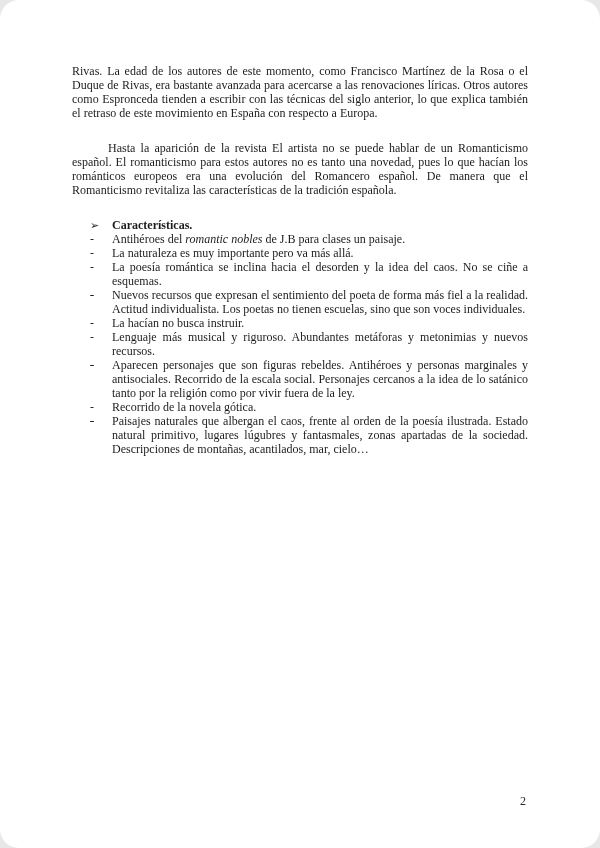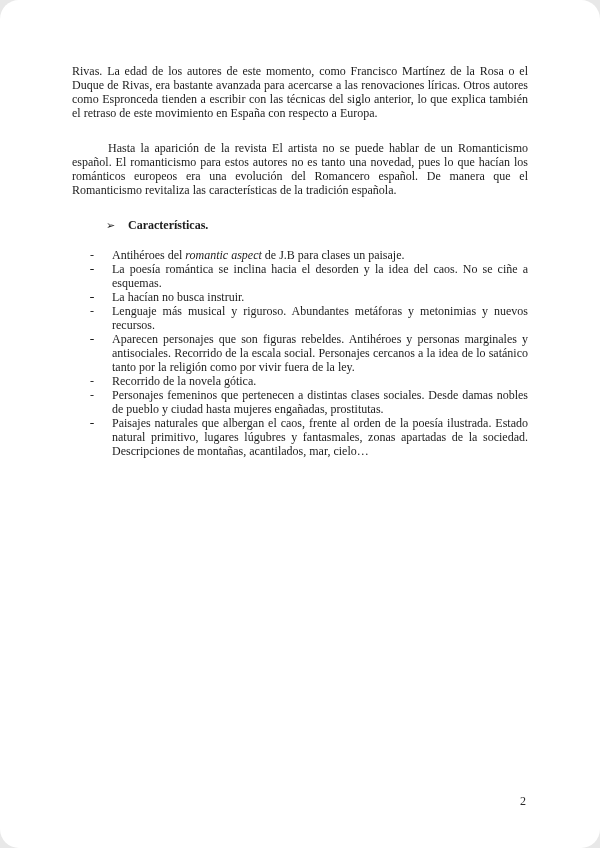--- a/index.html
+++ b/index.html
@@ -29,21 +29,21 @@
   .para.indented .first-indent {
     display: inline-block;
     width: 36px;
   }
   .underline-seg {
   }
   .italic-seg {
     font-style: italic;
   }
   .heading-row {
-    margin: 16px;
+    margin: 0;
     padding-left: 18px;
     font-weight: bold;
   }
   .heading-row .arrow {
     display: inline-block;
     width: 22px;
     font-weight: normal;
     font-size: 11px;
   }
   .bullet-list {
@@ -75,30 +75,30 @@
 
 <div class="page">
 
   <p class="para"><span>Rivas. La edad de los autores de este momento, como Francisco Martínez de la Rosa o el Duque de Rivas, era bastante avanzada para acercarse a las renovaciones líricas. Otros autores como Espronceda tienden a escribir con las técnicas del siglo anterior, lo que explica también el retraso de este movimiento en España con respecto a Europa.</span></p>
 
   <p class="para indented"><span class="first-indent"></span><span>Hasta la aparición de la revista </span><span class="underline-seg">El artista </span><span>no se puede hablar de un Romanticismo español. El romanticismo para estos autores no es tanto una novedad, pues lo que hacían los románticos europeos era una evolución del Romancero español. De manera que el Romanticismo revitaliza las características de la tradición española.</span></p>
 
   <div class="heading-row"><span class="arrow">➢</span><span>Características.</span></div>
 
   <ul class="bullet-list">
-    <li class="bullet-item"><span class="dash">-</span><span>Antihéroes del </span><span class="italic-seg">romantic aspect</span><span> de J.B para clases un paisaje.</span></li>
-    <li class="bullet-item"><span class="dash">-</span></li>
+    <li class="bullet-item"><span class="dash">-</span><span>Antihéroes del </span><span class="italic-seg">romantic nobles</span><span> de J.B para clases un paisaje.</span></li>
+    <li class="bullet-item"><span class="dash">-</span><span>La naturaleza es muy importante pero va más allá.</span></li>
     <li class="bullet-item"><span class="dash">-</span><span>La poesía romántica se inclina hacia el desorden y la idea del caos. No se ciñe a esquemas.</span></li>
     <li class="bullet-item"><span class="dash">-</span></li>
-    <li class="bullet-item"><span class="dash">-</span></li>
+    <li class="bullet-item"><span class="dash">-</span><span>Nuevos recursos que expresan el sentimiento del poeta de forma más fiel a la realidad. Actitud individualista. Los poetas no tienen escuelas, sino que son voces individuales.</span></li>
     <li class="bullet-item"><span class="dash">-</span><span>La hacían no busca instruir.</span></li>
     <li class="bullet-item"><span class="dash">-</span><span>Lenguaje más musical y riguroso. Abundantes metáforas y metonimias y nuevos recursos.</span></li>
     <li class="bullet-item"><span class="dash">-</span></li>
     <li class="bullet-item"><span class="dash">-</span><span>Aparecen personajes que son figuras rebeldes. Antihéroes y personas marginales y antisociales. Recorrido de la escala social. Personajes cercanos a la idea de lo satánico tanto por la religión como por vivir fuera de la ley.</span></li>
     <li class="bullet-item"><span class="dash">-</span><span>Recorrido de la novela gótica.</span></li>
-    <li class="bullet-item"><span class="dash">-</span><span>Personajes femeninos que pertenecen a distintas clases sociales. Desde damas nobles de pueblo y ciudad hasta mujeres engañadas, prostitutas.</span></li>
+    <li class="bullet-item"><span class="dash">-</span></li>
     <li class="bullet-item"><span class="dash">-</span></li>
     <li class="bullet-item"><span class="dash">-</span><span>Paisajes naturales que albergan el caos, frente al orden de la poesía ilustrada. Estado natural primitivo, lugares lúgubres y fantasmales, zonas apartadas de la sociedad. Descripciones de montañas, acantilados, mar, cielo…</span></li>
   </ul>
 
   <div class="page-number">2</div>
 
 </div>
 
 </body></html>

